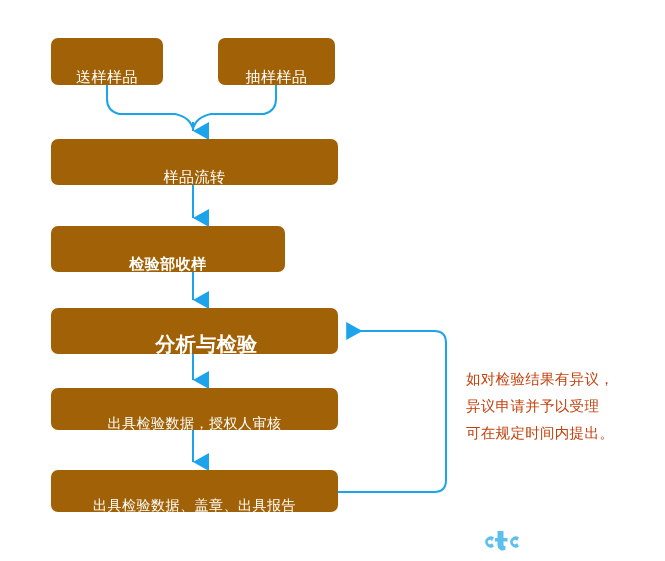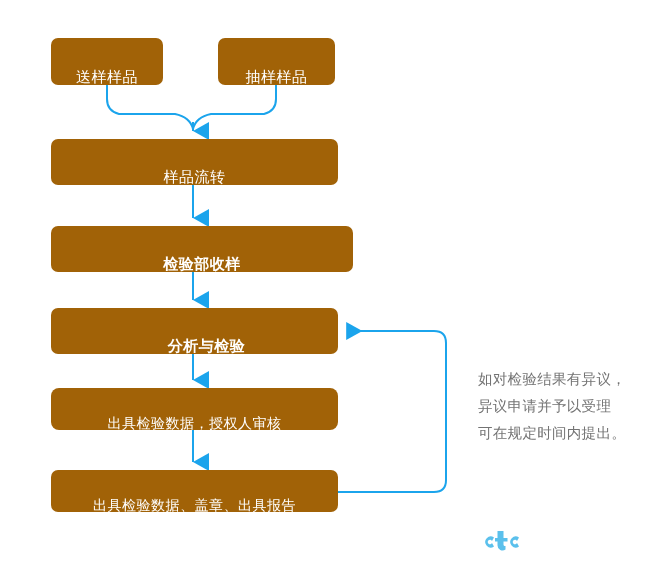--- a/index.html
+++ b/index.html
@@ -30,39 +30,39 @@
     box-sizing: border-box;
     line-height: 1;
   }
   .node-label {
     display: block;
     white-space: nowrap;
   }
   .n-song   { left: 51px;  top: 38px;  width: 112px; height: 47px; font-size: 15px; }
   .n-chou   { left: 218px; top: 38px;  width: 117px; height: 47px; font-size: 15px; }
   .n-liu    { left: 51px;  top: 139px; width: 287px; height: 46px; font-size: 15px; font-weight: normal; }
-  .n-shou   { left: 51px;  top: 226px; width: 302px; height: 46px; font-size: 15px; font-weight: bold; }
-  .n-fen    { left: 51px;  top: 308px; width: 287px; height: 46px; font-size: 15px; font-weight: bold; padding-left: 24px; }
-  .n-chu    { left: 51px;  top: 388px; width: 287px; height: 42px; font-size: 14px; border-radius: 8px; }
+  .n-shou   { left: 51px;  top: 226px; width: 234px; height: 46px; font-size: 15px; font-weight: bold; }
+  .n-fen    { left: 51px;  top: 308px; width: 287px; height: 46px; font-size: 20px; font-weight: bold; padding-left: 24px; }
+  .n-chu    { left: 51px;  top: 388px; width: 287px; height: 42px; font-size: 14px; }
   .n-shou2  { left: 51px;  top: 470px; width: 287px; height: 42px; font-size: 14px; }
 
   #wires {
     position: absolute;
     left: 0;
     top: 0;
     width: 665px;
     height: 561px;
     pointer-events: none;
   }
   .note {
     position: absolute;
-    left: 478px;
+    left: 466px;
     top: 366px;
     width: 170px;
-    color: #737373;
+    color: #c2410c;
     font-size: 14.5px;
     line-height: 27px;
     letter-spacing: 0.3px;
   }
   .note-line { display: block; white-space: nowrap; }
   .logo {
     position: absolute;
     left: 481px;
     top: 528px;
     width: 48px;

